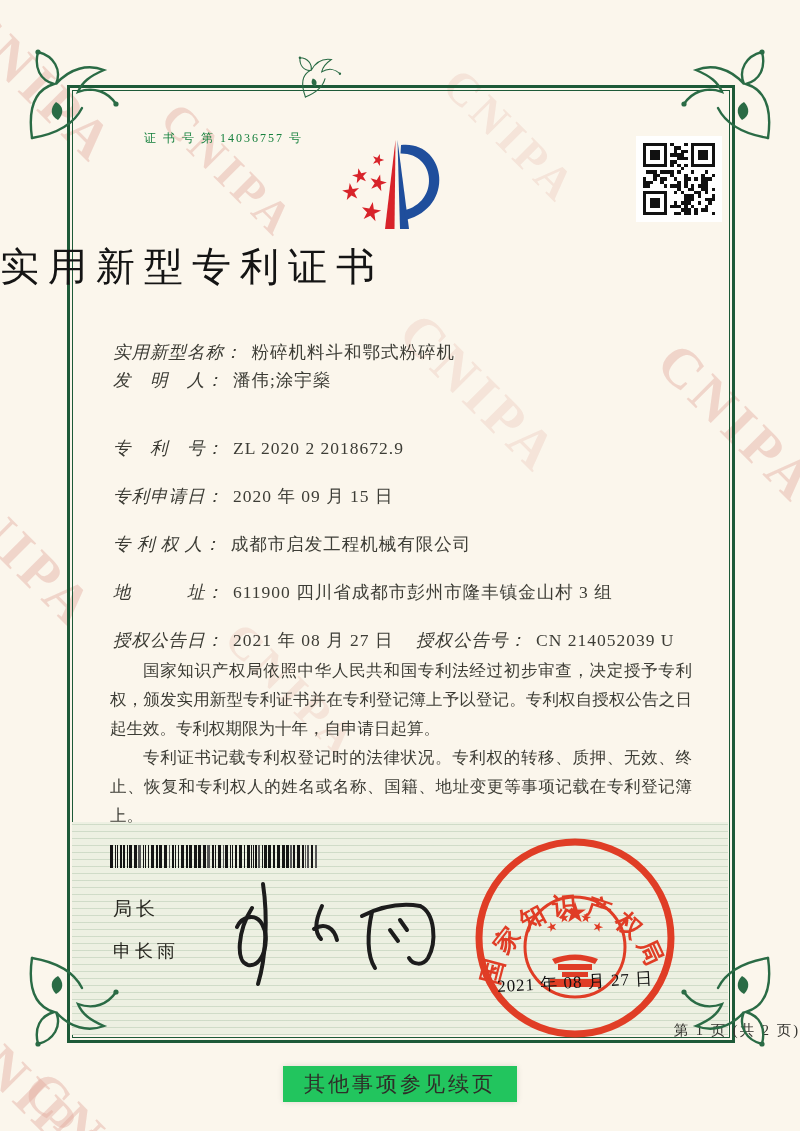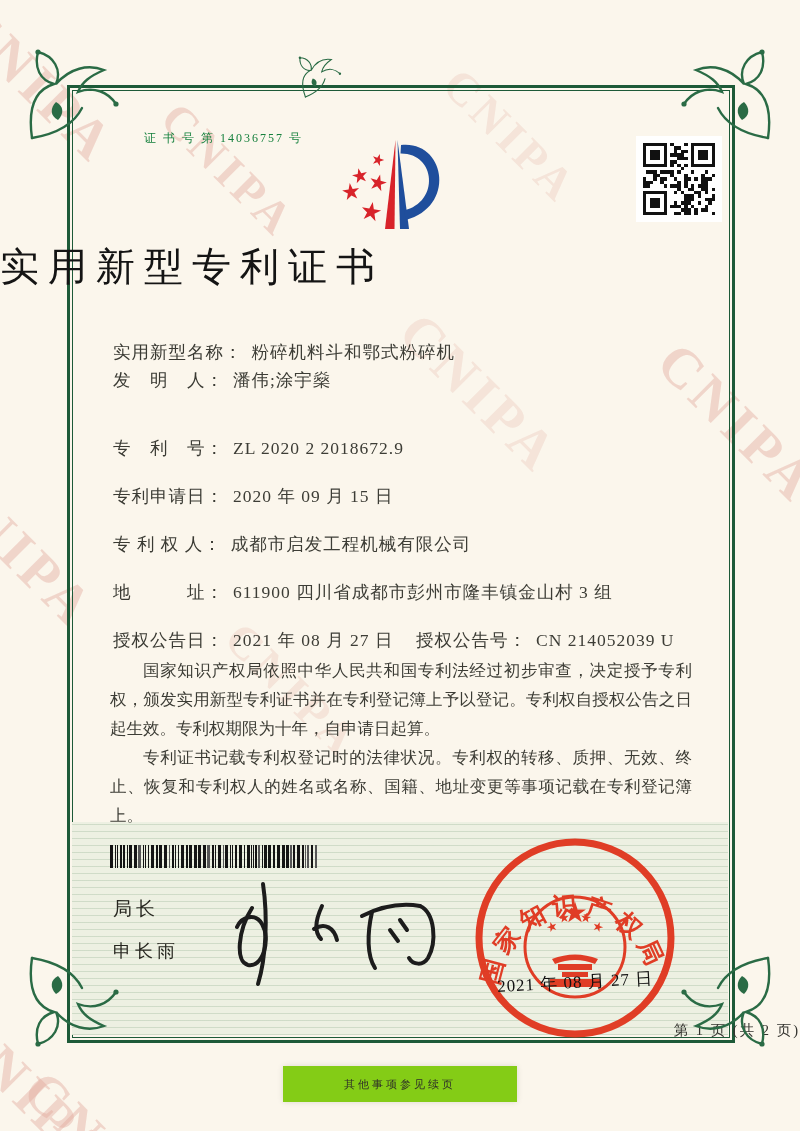--- a/index.html
+++ b/index.html
@@ -20,38 +20,38 @@
       background-color:#edf0e2;
       background-image:repeating-linear-gradient(0deg,rgba(120,158,122,0.25) 0 1px,transparent 1px 7px);}
   .content{position:absolute;inset:0;z-index:3;}
   .cert-no{position:absolute;left:100px;top:130px;font-size:12px;letter-spacing:2px;color:#15803d;margin-left:44px;}
   .logo{position:absolute;left:323px;top:126px;width:154px;height:114px;}
   .qr-box{position:absolute;left:636px;top:136px;width:86px;height:86px;background:#ffffff;
           display:flex;align-items:center;justify-content:center;}
   .title{position:absolute;left:0;width:100%;top:240px;text-align:left;
          font-size:39px;font-weight:normal;letter-spacing:9px;color:#141414;}
   .row{position:absolute;left:113px;font-size:17.5px;white-space:nowrap;}
-  .row .lbl{letter-spacing:1px;color:#3a3a33;}
+  .row .lbl{letter-spacing:1px;color:#3a3a33;font-style:italic;}
   .row .val{margin-left:9px;letter-spacing:1px;color:#3d3d36;}
   .row .pair2{position:absolute;left:303px;top:0;}
   .paras{position:absolute;left:110px;top:656px;width:582px;font-size:16.5px;
          line-height:29px;text-align:justify;color:#3c3c35;}
   .paras p{margin:0;text-indent:2em;}
   .barcode{position:absolute;left:110px;top:845px;width:212px;height:23px;}
   .sig-title{position:absolute;left:113px;top:896px;font-size:19px;letter-spacing:4px;color:#26261f;}
   .sig-name{position:absolute;left:113px;top:939px;font-size:18px;letter-spacing:4px;color:#26261f;text-align:right;}
   .signature{position:absolute;left:222px;top:878px;width:220px;height:112px;}
   .seal{position:absolute;left:472px;top:835px;width:206px;height:206px;z-index:4;}
   .seal-date{position:absolute;left:497px;top:971px;font-size:17px;letter-spacing:1px;
              color:#101010;transform:rotate(-3deg);z-index:5;white-space:nowrap;}
   .page-info{position:absolute;left:0;width:100%;top:1021px;text-align:right;
              font-size:14.5px;letter-spacing:2px;color:#33332e;z-index:4;}
-  .cont-box{position:absolute;left:283px;top:1066px;width:234px;height:36px;background:#84cc16;
+  .cont-box{position:absolute;left:283px;top:1066px;width:234px;height:36px;background:#22c55e;
             box-shadow:0 0 6px rgba(0,0,0,0.12);display:flex;align-items:center;justify-content:center;
-            font-size:11px;letter-spacing:3px;color:#2e2e28;z-index:3;}
+            font-size:21px;letter-spacing:3px;color:#2e2e28;z-index:3;}
   .ornament{position:absolute;width:100px;height:100px;z-index:4;}
   .ornament.tl{left:26px;top:44px;}
   .ornament.tr{left:674px;top:44px;transform:scaleX(-1);}
   .ornament.bl{left:26px;top:952px;transform:scaleY(-1);}
   .ornament.br{left:674px;top:952px;transform:scale(-1,-1);}
   .ornament.accent{left:298px;top:50px;width:46px;height:46px;transform:rotate(-12deg);}
 </style>
 </head>
 <body>
 

